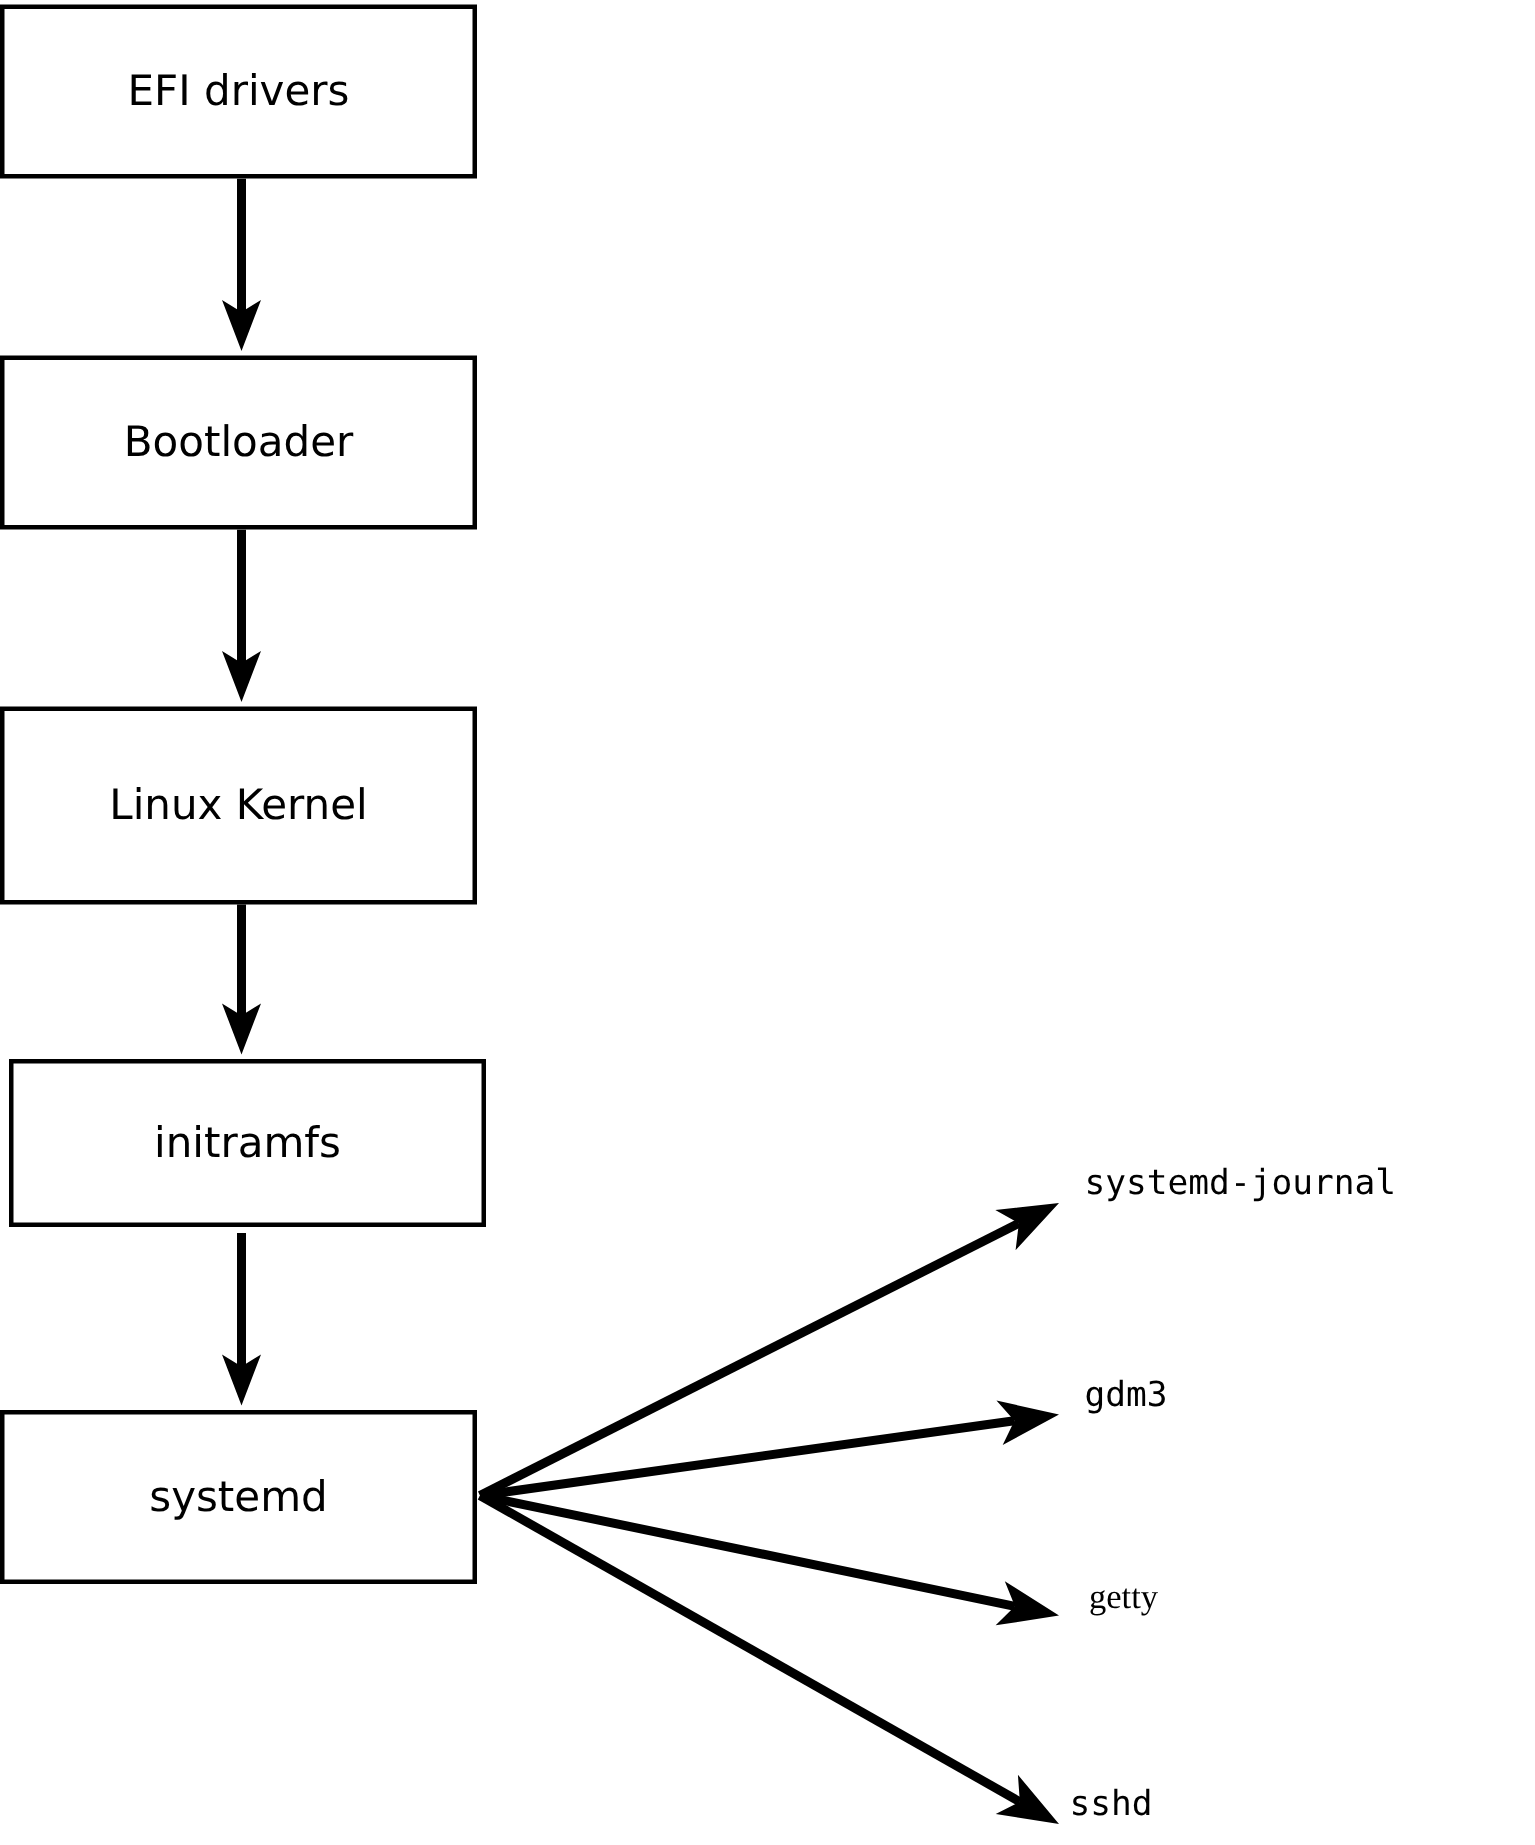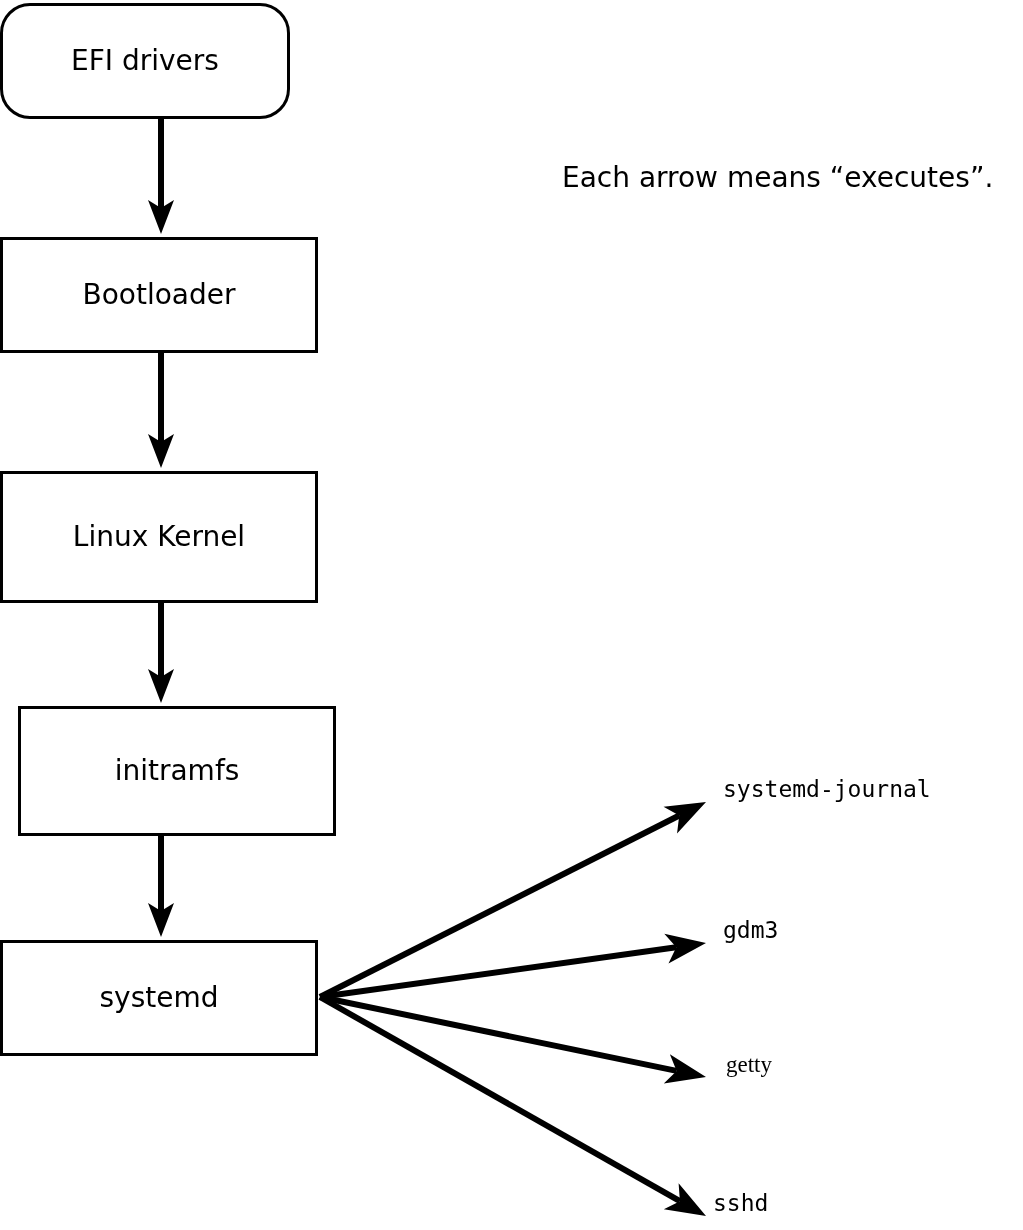--- a/index.html
+++ b/index.html
@@ -94,39 +94,38 @@
           <path d="M 706 1077 L 663.7882454499505 1083.5702190074896 L 676.6242717734632 1070.911766170666 L 669.8764792792846 1054.1944907809527 Z" fill="#000000"></path>
         </g>
         <g>
           <line x1="320" y1="997" x2="679.9070700044947" y2="1201.1959801320838" stroke="#000000" stroke-width="6"></line>
           <path d="M 706 1216 L 663.8074167387015 1209.3077718405311 L 679.9070700044947 1201.1959801320838 L 678.6114366066176 1183.2148418450256 Z" fill="#000000"></path>
         </g>
       </g>
   </svg>
 
   <div id="boot-boxes">
-      <div class="boot-box" style="left: 0px; top: 3px; width: 290px; height: 116px; border-radius: 30px;">
+      <div class="boot-box" style="left: 0px; top: 3px; width: 318px; height: 116px;">
         <span class="boot-box-label">EFI drivers</span>
       </div>
       <div class="boot-box" style="left: 0px; top: 237px; width: 318px; height: 116px;">
         <span class="boot-box-label">Bootloader</span>
       </div>
       <div class="boot-box" style="left: 0px; top: 471px; width: 318px; height: 132px;">
         <span class="boot-box-label">Linux Kernel</span>
       </div>
-      <div class="boot-box" style="left: 18px; top: 706px; width: 318px; height: 130px;">
+      <div class="boot-box" style="left: 6px; top: 706px; width: 318px; height: 112px;">
         <span class="boot-box-label">initramfs</span>
       </div>
       <div class="boot-box" style="left: 0px; top: 940px; width: 318px; height: 116px;">
         <span class="boot-box-label">systemd</span>
       </div>
     </div>
 
   <div id="service-labels">
       <div class="service-label" style="left: 723px; top: 778px;">systemd-journal</div>
       <div class="service-label" style="left: 723px; top: 919px;">gdm3</div>
       <div class="service-label" style="left: 726px; top: 1053px; font-family: Liberation Serif, serif;">getty</div>
       <div class="service-label" style="left: 713px; top: 1192px;">sshd</div>
     </div>
 
-  <div class="caption-text" id="caption" style="left: 562px; top: 164px;">Each arrow means “executes”.</div>
 
 </div>
 
 </body></html>

